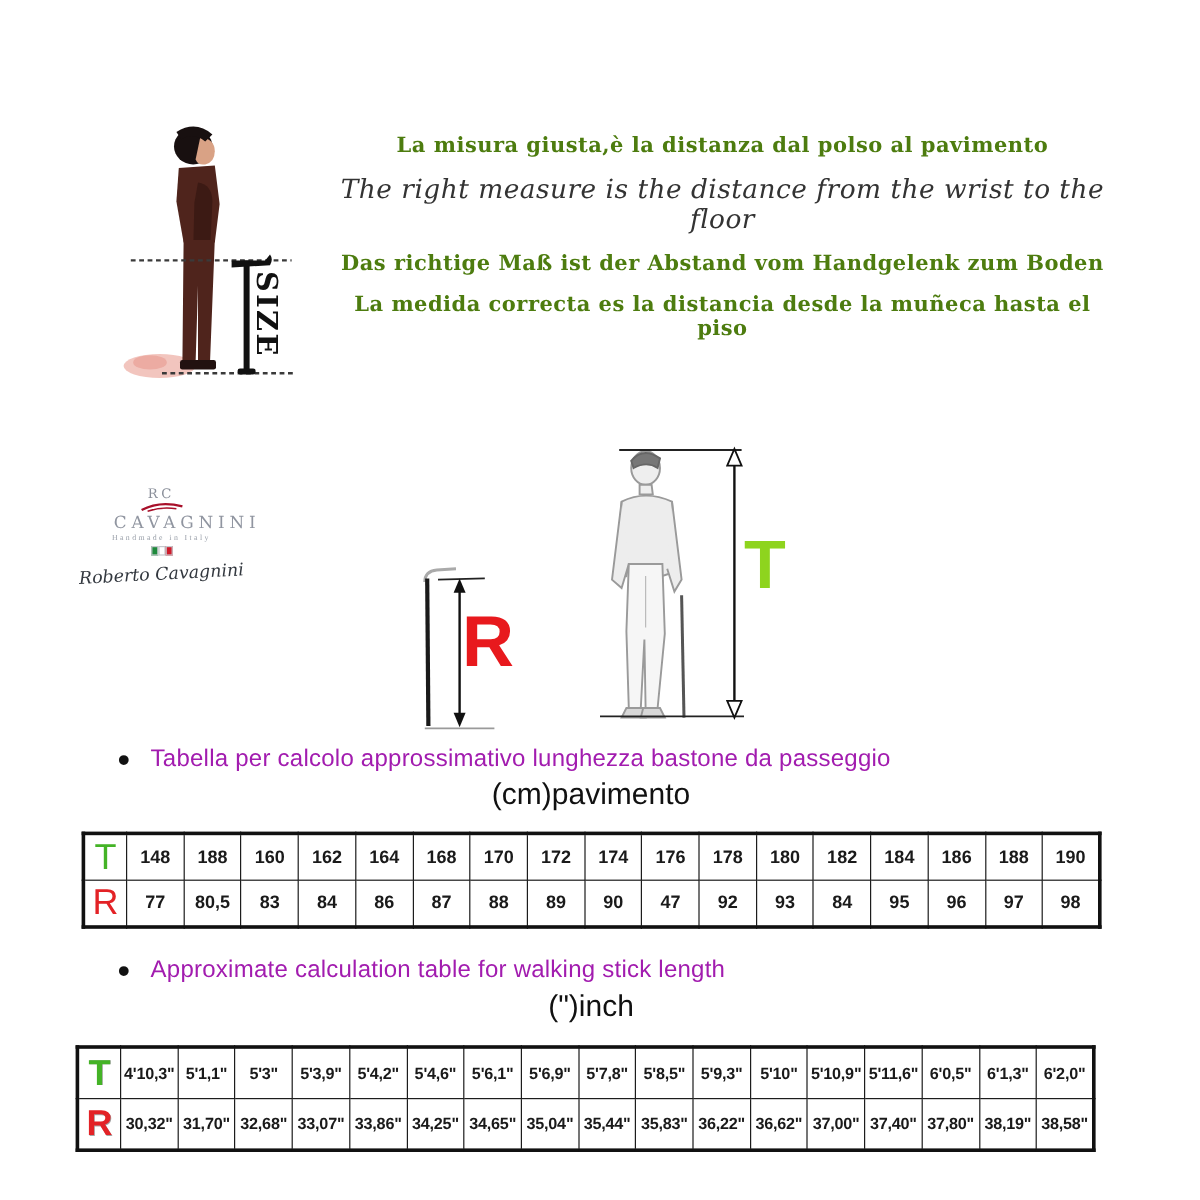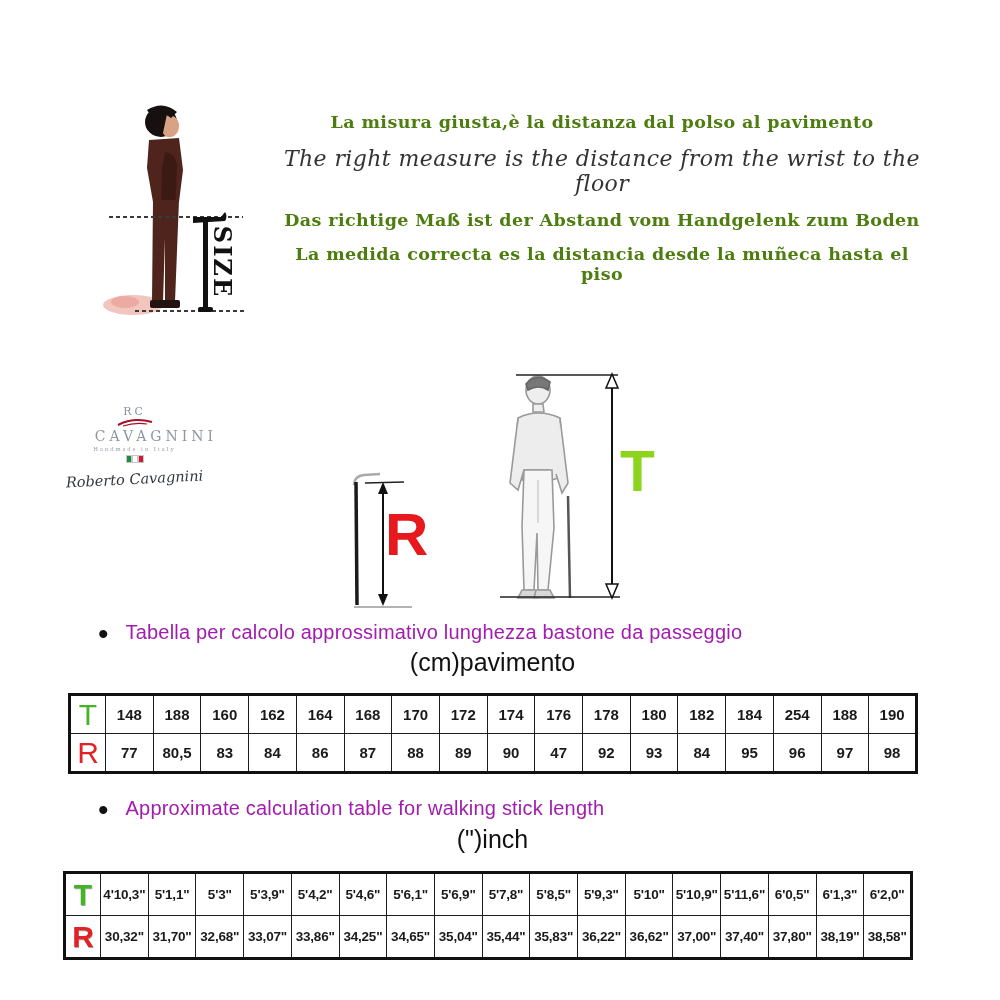--- a/index.html
+++ b/index.html
@@ -168,21 +168,21 @@
           <td>164</td>
           <td>168</td>
           <td>170</td>
           <td>172</td>
           <td>174</td>
           <td>176</td>
           <td>178</td>
           <td>180</td>
           <td>182</td>
           <td>184</td>
-          <td>254</td>
+          <td>186</td>
           <td>188</td>
           <td>190</td>
         </tr>
     <tr>
       <th class="lbl r">R</th>
     <td>77</td>
           <td>80,5</td>
           <td>83</td>
           <td>84</td>
           <td>86</td>

